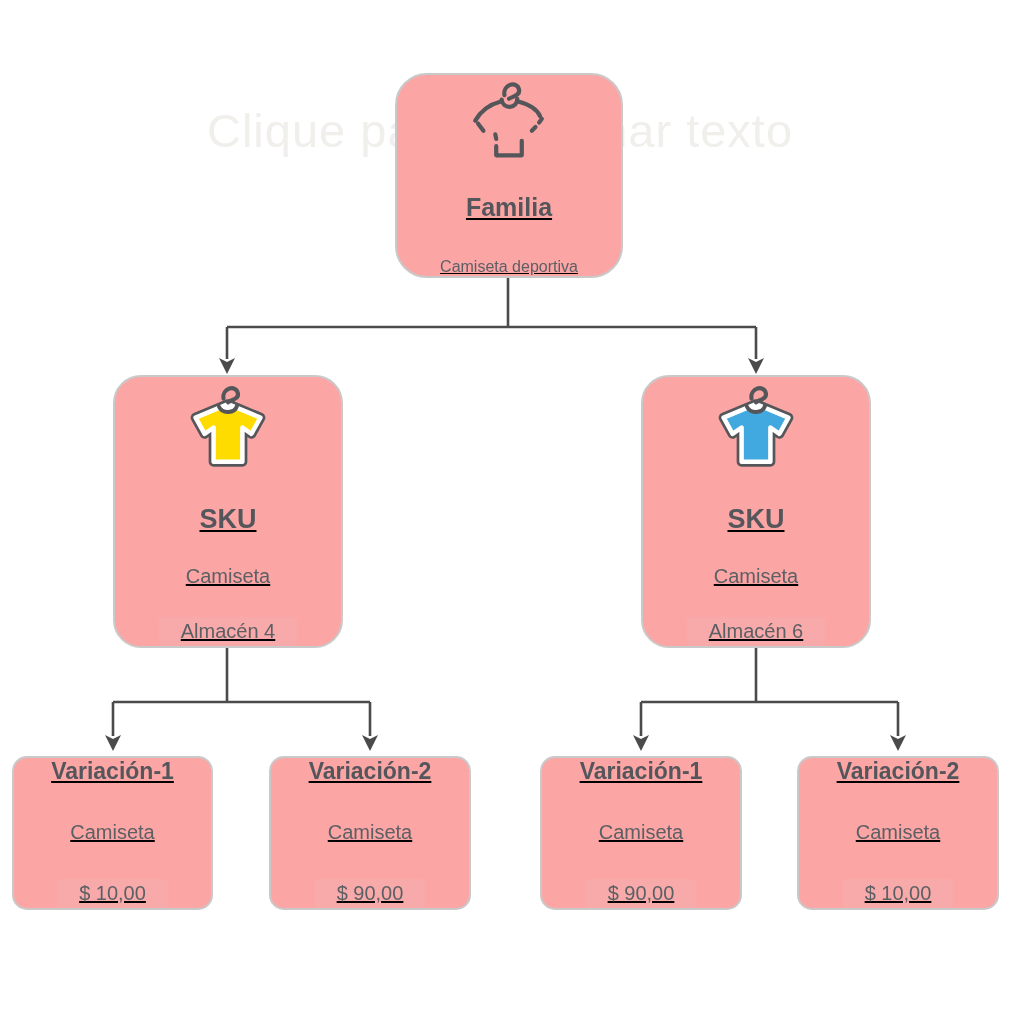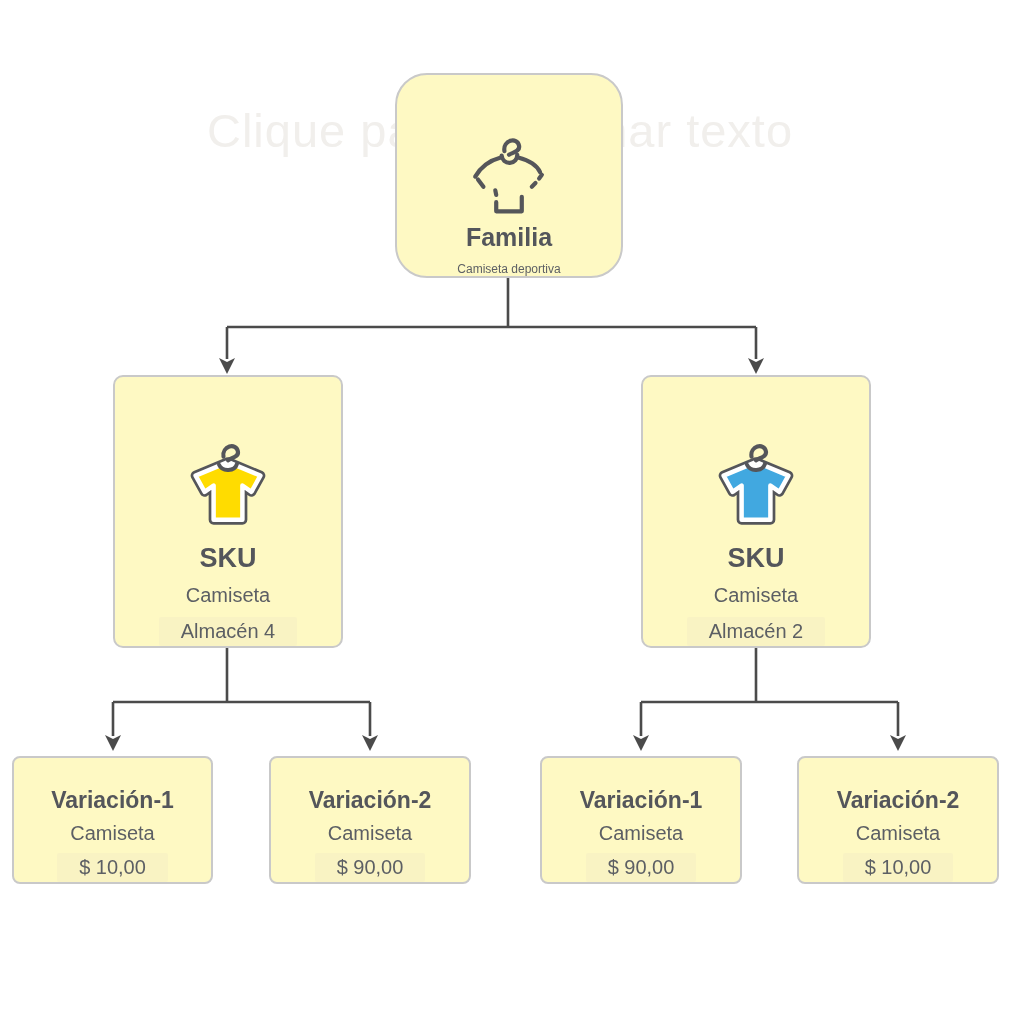--- a/index.html
+++ b/index.html
@@ -16,53 +16,54 @@
     text-align:center;
     font-size:47px;
     letter-spacing:1px;
     color:#f1efec;
     user-select:none;
     white-space:nowrap;
   }
   .connectors{position:absolute;left:0;top:0;width:1024px;height:1024px;}
   .node{
     position:absolute;
-    background:#fef9c3;
+    background:#fca5a5;
     border:2px solid #c9c9c9;
     box-sizing:border-box;
     display:flex;
     flex-direction:column;
     align-items:center;
-    justify-content:flex-end;
+    justify-content:space-between;
     text-align:center;
+    text-decoration:underline;
   }
   .node .title{
     font-weight:bold;
     color:#54565b;
   }
   .node .line{
     color:#5c5f64;
   }
   .band{
     background:rgba(216,208,198,0.12);
     padding:3px 22px;
     border-radius:2px;
   }
   
   .node-family{left:395px;top:73px;width:228px;height:205px;border-radius:32px;}
   .node-family .title{font-size:25px;margin-top:8px;}
-  .node-family .line{font-size:12px;margin-top:10px;}
+  .node-family .line{font-size:16px;margin-top:10px;}
   
-  .node-sku{width:230px;height:273px;border-radius:10px;top:375px;}
+  .node-sku{width:230px;height:273px;border-radius:28px;top:375px;}
   .node-sku1{left:113px;}
   .node-sku2{left:641px;}
   .node-sku .title{font-size:27px;margin-top:16px;}
   .node-sku .line{font-size:20px;margin-top:10px;}
   
-  .node-var{width:202px;height:128px;border-radius:8px;top:756px;}
+  .node-var{width:202px;height:154px;border-radius:15px;top:756px;}
   .node-var1{left:12px;width:201px;}
   .node-var2{left:269px;}
   .node-var3{left:540px;}
   .node-var4{left:797px;}
   .node-var .title{font-size:23px;}
   .node-var .line{font-size:20px;margin-top:8px;}
   .icon-wrap{line-height:0;}
 </style>
 </head>
 <body>
@@ -137,21 +138,21 @@
         <g stroke-linejoin="round" stroke-linecap="round">
           <path d="M50 30 L14 45 L24 63 L34 56 L34 94 L66 94 L66 56 L76 63 L86 45 Z" fill="none" stroke="#55565A" stroke-width="11"></path>
           <path d="M50 30 L14 45 L24 63 L34 56 L34 94 L66 94 L66 56 L76 63 L86 45 Z" stroke="#FFFFFF" stroke-width="5" fill="#41A8E0"></path>
           <path d="M40 33 a10.5 9 0 0 0 20 -1" fill="#FFFFFF" stroke="#55565A" stroke-width="4.4"></path>
           <path d="M45 24 c-2 -12 14 -16 16 -6 c1.4 6.5 -7 7 -11 10" fill="none" stroke="#55565A" stroke-width="4.6"></path>
         </g>
       </svg>
     </span>
     <div class="title">SKU</div>
     <div class="line">Camiseta</div>
-    <div class="line band">Almacén 2</div>
+    <div class="line band">Almacén 6</div>
   </div>
 
   <div class="node node-var node-var1">
     <div class="title">Variación-1</div>
     <div class="line">Camiseta</div>
     <div class="line band">$ 10,00</div>
   </div>
 
   <div class="node node-var node-var2">
     <div class="title">Variación-2</div>

